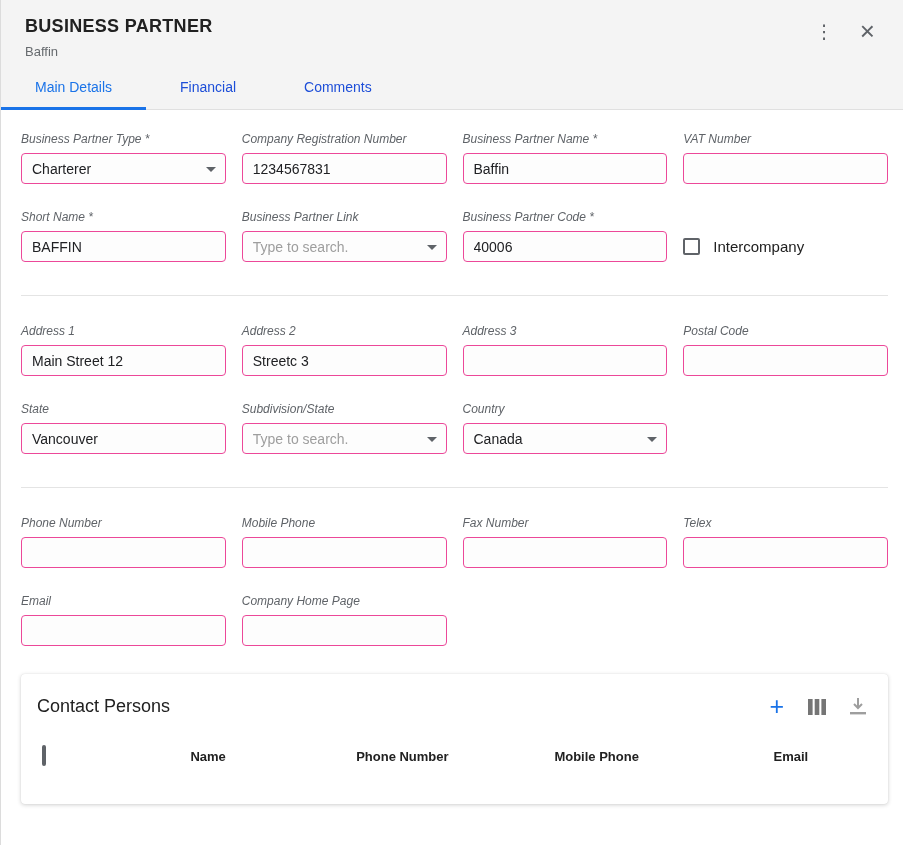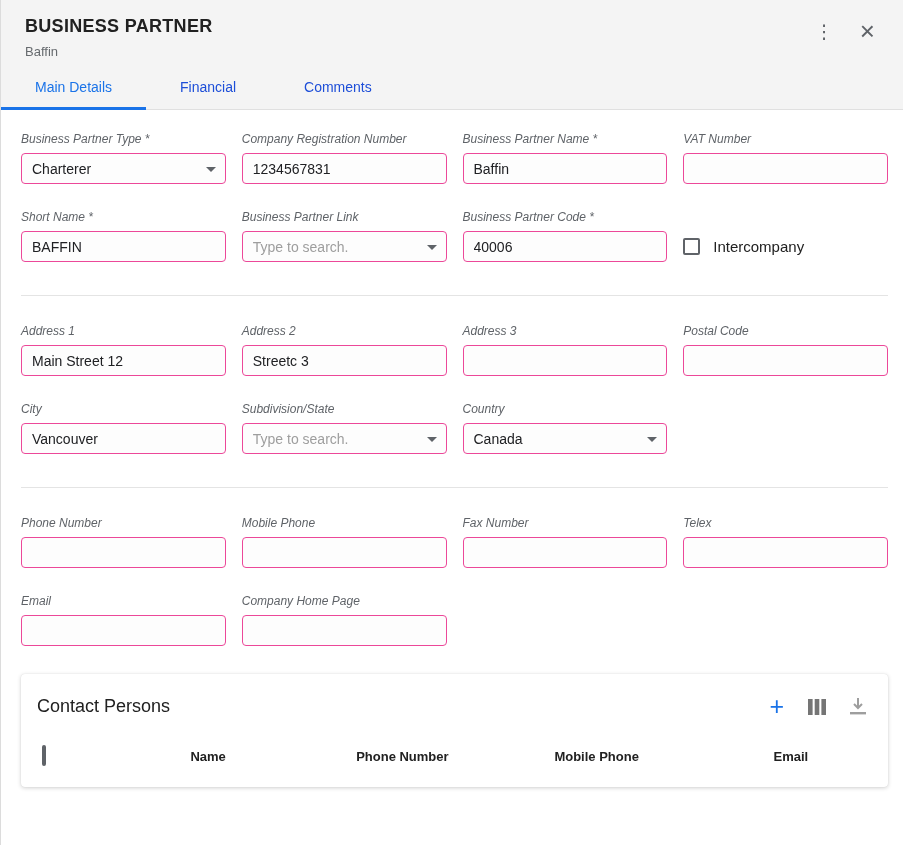--- a/index.html
+++ b/index.html
@@ -151,21 +151,21 @@
     border-top: 1px solid #e4e4e4;
     margin: 33px 15px 6px 20px;
   }
 
   
   .card {
     margin: 28px 15px 0 20px;
     background: #fff;
     border-radius: 4px;
     box-shadow: 0 1px 4px rgba(0,0,0,0.18), 0 0 1px rgba(0,0,0,0.12);
-    padding-bottom: 4px;
+    padding-bottom: 21px;
   }
   .card-header {
     display: flex;
     justify-content: space-between;
     align-items: center;
     padding: 20px 22px 16px 16px;
   }
   .card-title { font-size: 18px; color: #212121; font-weight: 400; }
   .card-tools { display: flex; align-items: center; gap: 24px; }
   .add-btn {
@@ -281,21 +281,21 @@
     <label class="field-label">Address 3</label>
     <input class="text-input" type="text" value="" style="">
   </div>
 
   <div>
     <label class="field-label">Postal Code</label>
     <input class="text-input" type="text" value="" style="">
   </div>
 
   <div>
-    <label class="field-label">City</label>
+    <label class="field-label">State</label>
     <input class="text-input" type="text" value="Vancouver" style="">
   </div>
 
   <div>
     <label class="field-label">Subdivision/State</label>
     <div class="combo-wrap">
       <input class="text-input" type="text" style="padding-right: 28px;" placeholder="Type to search.">
       <span class="caret"></span>
     </div>
   </div>

